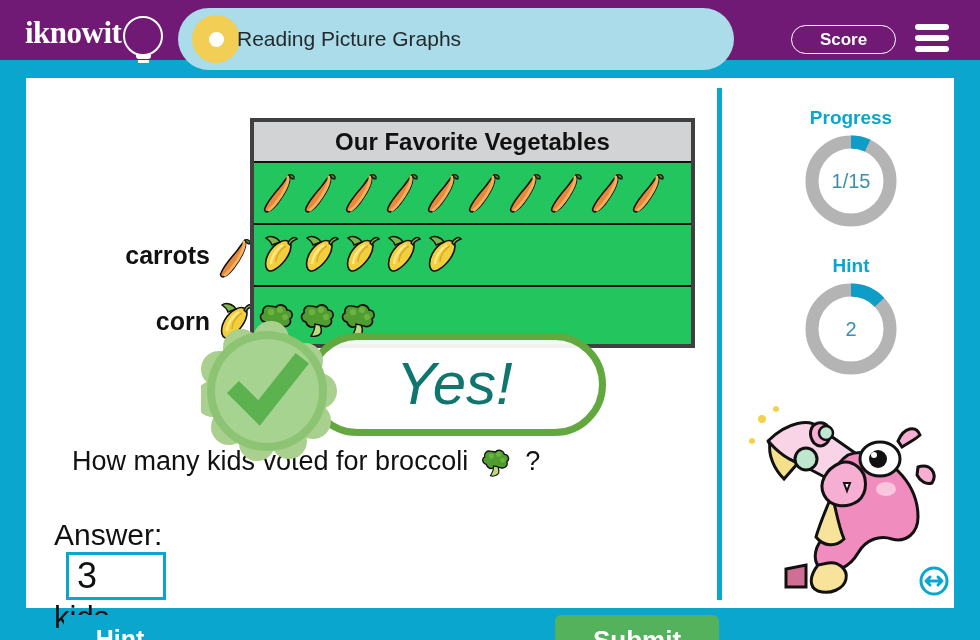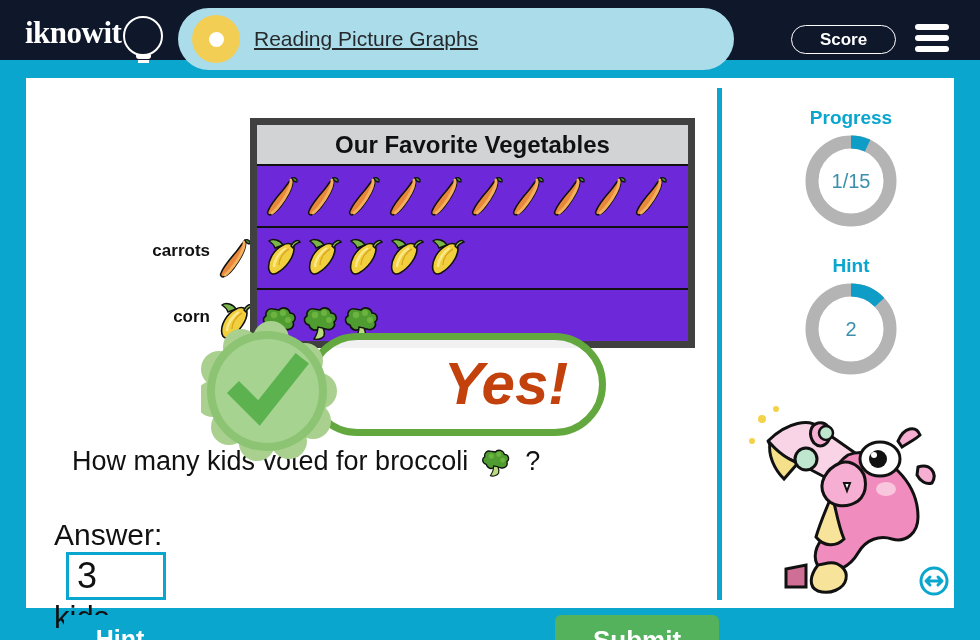--- a/index.html
+++ b/index.html
@@ -28,21 +28,21 @@
     left: 26px; top: 78px;
     width: 928px; height: 530px;
     background: #ffffff;
   }
 
   
   .header {
     position: absolute;
     left: 0; top: 0;
     width: 980px; height: 60px;
-    background: #0f172a;
+    background: #701a75;
   }
   .logo {
     position: absolute;
     left: 25px; top: 14px;
     width: 150px; height: 50px;
     color: #ffffff;
   }
   .logo-text {
     font-family: "Liberation Serif", serif;
     font-weight: bold;
@@ -90,27 +90,26 @@
   }
   .title-dot-inner {
     position: absolute;
     left: 17px; top: 17px;
     width: 15px; height: 15px;
     background: #ffffff;
     border-radius: 50%;
   }
   .title-text {
     position: absolute;
-    left: 76px; top: 0;
+    left: 59px; top: 0;
     height: 62px;
     line-height: 62px;
     font-size: 21px;
     color: #26292b;
     white-space: nowrap;
-    text-decoration: underline;
   }
 
   .assign-btn {
     position: absolute;
     left: 791px; top: 25px;
     width: 105px; height: 29px;
     border: 1.6px solid #ffffff;
     border-radius: 15px;
     box-sizing: border-box;
     color: #ffffff;
@@ -152,23 +151,23 @@
     left: 717px; top: 88px;
     width: 5px; height: 512px;
     background: #0aa6ce;
   }
 
   
   .graph {
     position: absolute;
     left: 224px; top: 40px;
     width: 445px; height: 230px;
-    border: 7px solid #404040;
+    border: 4px solid #404040;
     box-sizing: border-box;
-    background: #6d28d9;
+    background: #22c55e;
   }
   .graph-title {
     height: 41px;
     background: #d2d3d5;
     border-bottom: 2px solid #111111;
     box-sizing: border-box;
     text-align: center;
     line-height: 39px;
     font-size: 24px;
     font-weight: bold;
@@ -180,21 +179,21 @@
     box-sizing: border-box;
     display: flex;
     align-items: center;
     padding-left: 4px;
   }
   .graph-row:last-child { border-bottom: none; }
 
   
   .row-label {
     position: absolute;
-    font-size: 17px;
+    font-size: 25px;
     font-weight: bold;
     color: #111111;
     white-space: nowrap;
     text-align: right;
   }
   .label-carrots { left: 44px; top: 163px; width: 140px; }
   .label-corn    { left: 44px; top: 229px; width: 140px; }
   .label-broccoli{ left: 24px; top: 290px; width: 160px; }
 
   .label-icon {
@@ -296,25 +295,25 @@
     background: rgba(255,255,255,0.93);
     border: 7px solid #63a83e;
     border-radius: 52px;
     box-sizing: border-box;
   }
   .feedback-text {
     position: absolute;
     left: 195px; top: 22px;
     width: 220px;
     font-size: 60px;
-    font-weight: bold;
+    font-weight: normal;
     font-style: italic;
-    color: #c2410c;
+    color: #0f766e;
     line-height: 82px;
-    text-align: center;
+    text-align: left;
   }
   .seal {
     position: absolute;
     left: 0; top: 0;
     width: 178px; height: 140px;
   }
 
   
   .sidebar {
     position: absolute;

